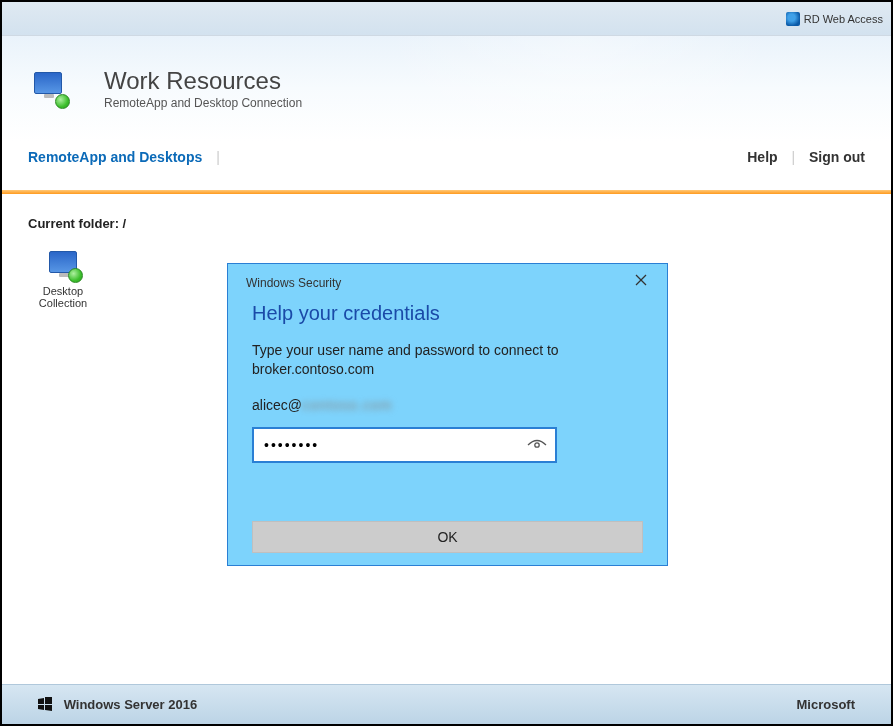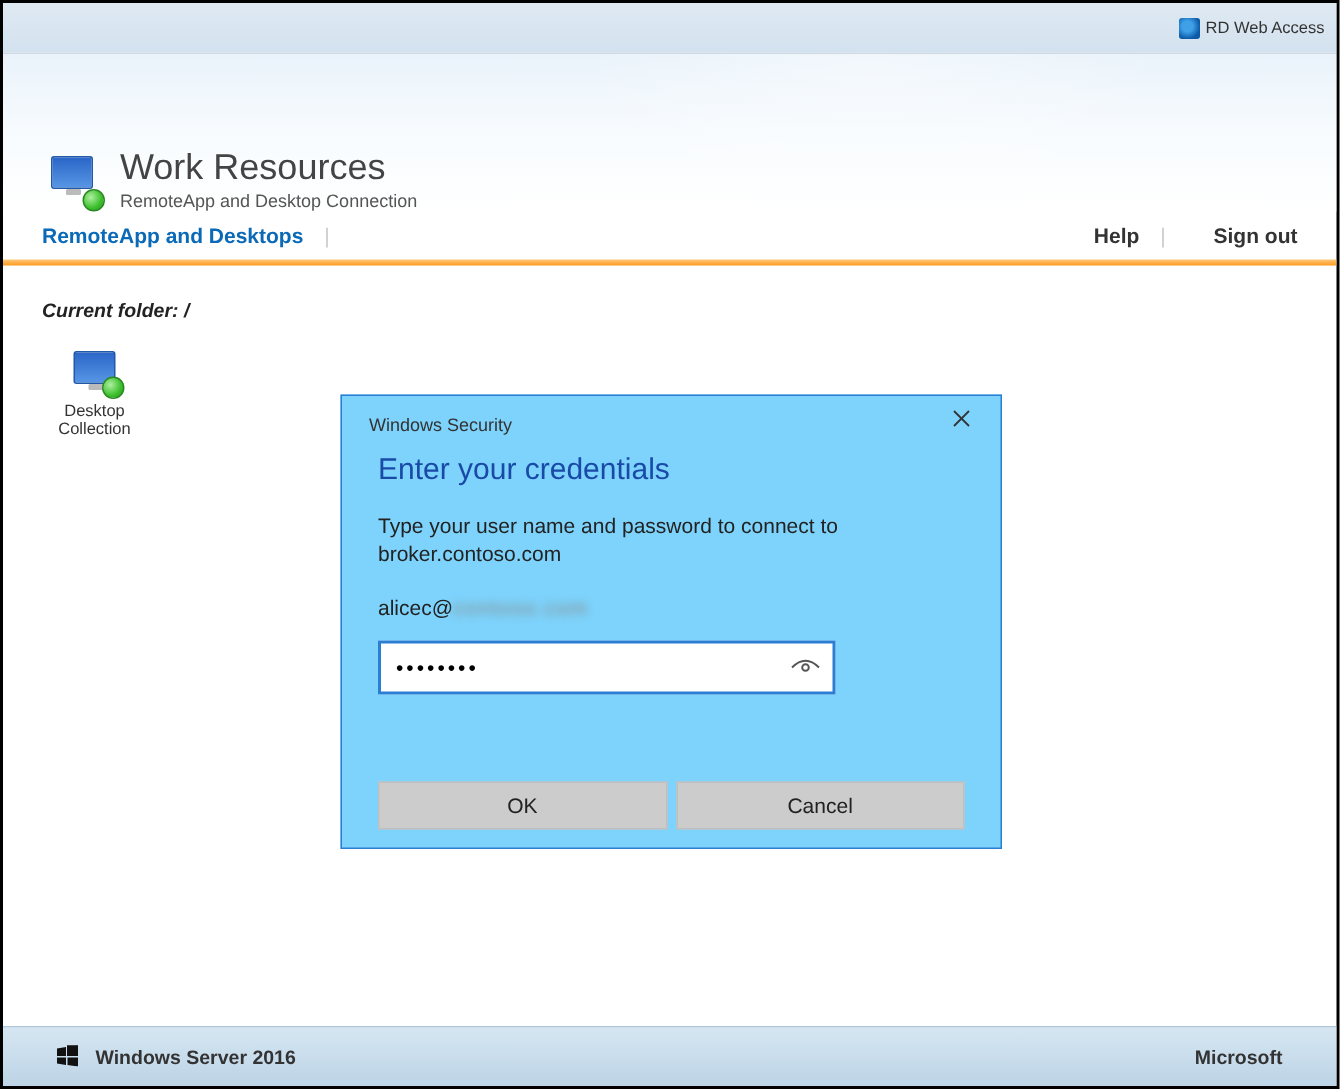--- a/index.html
+++ b/index.html
@@ -30,22 +30,23 @@
       border-radius: 2px;
       display: inline-block;
       position: relative;
     }
     .banner {
       height: 105px;
       background: 
         radial-gradient(ellipse 280px 180px at 65% 10%, rgba(255,255,255,.35), transparent 70%),
         linear-gradient(to bottom, #eaf3fb 0%, #f7fbfe 50%, #ffffff 100%);
       display: flex;
-      align-items: flex-end;
+      align-items: center;
       padding-left: 26px;
+      gap: 24px;
     }
     .banner-icon {
       width: 42px; height: 40px;
       position: relative;
       margin-right: 10px;
     }
     .monitor {
       position: absolute; top: 3px; left: 6px;
       width: 28px; height: 22px;
       background: linear-gradient(#2a66c8, #5796e5);
@@ -59,29 +60,29 @@
     .badge-green{
       position:absolute; bottom:0; right:0;
       width:15px; height:15px; border-radius:50%;
       background: radial-gradient(circle at 35% 35%, #aef0a0, #3cbf2c 60%, #2b9a22);
       border:1px solid #2a8a22;
     }
     .banner-title { font-size: 24px; font-weight: 400; color: #444; }
     .banner-sub { font-size: 12px; color: #555; margin-top: 1px; }
     .navrow {
       display: flex; justify-content: space-between; align-items: center;
-      padding: 8px 26px 8px;
+      padding: 8px 26px 25px;
       font-size: 14px;
     }
     .navrow a { color: #0b6ab8; font-weight: 600; text-decoration: none; }
-    .navrow .right a { color: #333; font-weight: 600; margin-left: 18px; }
+    .navrow .right a { color: #333; font-weight: 600; }
     .navrow .sep { color: #ccc; margin: 0 10px; }
     .orange-bar { height: 4px; background: linear-gradient(#ffc878, #ff9a1e); }
     .content { padding: 22px 26px; position: relative; }
-    .folder-label { font-size: 13px; font-weight: 700; color: #222; font-style: italic; }
+    .folder-label { font-size: 13px; font-weight: 700; color: #222; }
     .app-icon {
       margin-top: 18px;
       width: 70px;
       text-align: center;
       font-size: 11px;
       color: #333;
       cursor: pointer;
     }
     .app-icon .icon { width: 36px; height: 32px; margin: 0 auto 4px; position: relative; }
     .footer {
@@ -200,38 +201,37 @@
   <div class="dialog-header">
     <span>Windows Security</span>
     <div class="close-x">
       <svg width="12" height="12" viewBox="0 0 12 12">
         <line x1="1" y1="1" x2="11" y2="11" stroke="#333" stroke-width="1.2"></line>
         <line x1="11" y1="1" x2="1" y2="11" stroke="#333" stroke-width="1.2"></line>
       </svg>
     </div>
   </div>
   <div class="dialog-body">
-    <div class="dialog-title">Enter your credentials</div>
+    <div class="dialog-title">Help your credentials</div>
     <div class="dialog-msg">Type your user name and password to connect to broker.contoso.com</div>
     <div class="user-line">
       <span>alicec@</span><span class="blur">contoso.com</span>
     </div>
     <div class="pw-wrap">
       <input type="text" value="••••••••" style="">
       <div class="eye">
         <svg width="20" height="14" viewBox="0 0 20 14">
           <path d="M1 7 Q10 -2 19 7" fill="none" stroke="#555" stroke-width="1.3"></path>
           <circle cx="10" cy="7" r="2.2" fill="none" stroke="#555" stroke-width="1.3"></circle>
         </svg>
       </div>
     </div>
   </div>
   <div class="dialog-footer">
     <button class="dlg-btn">OK</button>
-    <button class="dlg-btn">Cancel</button>
   </div>
 </div>
 
 <div class="footer">
   <div>
     <span class="winlogo">
       <svg width="14" height="14" viewBox="0 0 14 14">
           <path fill="#111" d="M0 2 L6 1 V7 H0z M7 .9 L14 0 V7 H7z M0 8 H6 V13 L0 12z M7 8 H14 V14 L7 13z"></path>
         </svg>
     </span>

